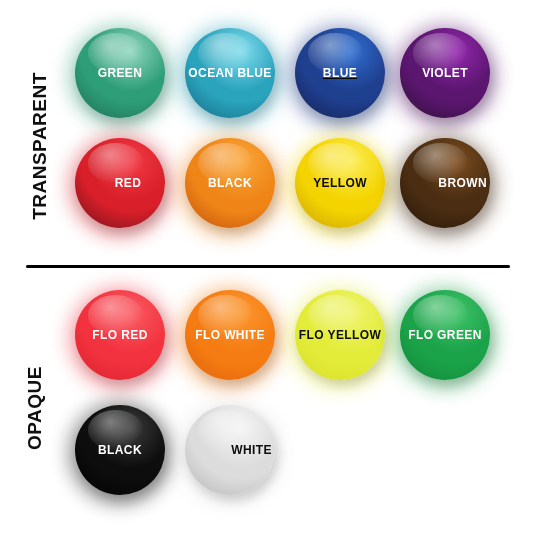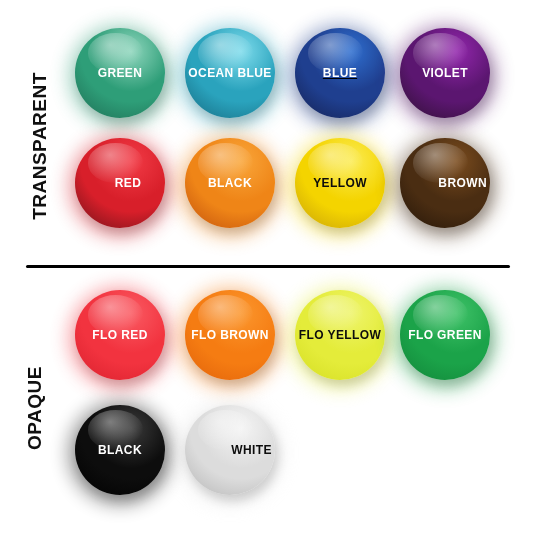--- a/index.html
+++ b/index.html
@@ -154,21 +154,21 @@
       <div class="glow" style="left: 393px; top: 134px; background: rgb(74, 45, 18);"></div>
       <div class="swatch" style="left: 400px; top: 138px; width: 90px; height: 90px; background: radial-gradient(circle at 62% 26%, rgb(123, 76, 30) 0%, rgb(74, 45, 18) 46%, rgb(74, 45, 18) 58%, rgb(36, 21, 8) 100%); justify-content: flex-end;">
         <span class="lbl" style="color: rgb(255, 255, 255);">BROWN</span>
       </div>
       <div class="glow" style="left: 68px; top: 286px; background: rgb(242, 51, 63);"></div>
       <div class="swatch" style="left: 75px; top: 290px; width: 90px; height: 90px; background: radial-gradient(circle at 62% 26%, rgb(250, 90, 98) 0%, rgb(242, 51, 63) 46%, rgb(242, 51, 63) 58%, rgb(216, 31, 44) 100%);">
         <span class="lbl" style="color: rgb(255, 255, 255);">FLO RED</span>
       </div>
       <div class="glow" style="left: 178px; top: 286px; background: rgb(245, 124, 18);"></div>
       <div class="swatch" style="left: 185px; top: 290px; width: 90px; height: 90px; background: radial-gradient(circle at 62% 26%, rgb(251, 150, 45) 0%, rgb(245, 124, 18) 46%, rgb(245, 124, 18) 58%, rgb(224, 97, 10) 100%);">
-        <span class="lbl" style="color: rgb(255, 255, 255);">FLO BROWN</span>
+        <span class="lbl" style="color: rgb(255, 255, 255);">FLO WHITE</span>
       </div>
       <div class="glow" style="left: 288px; top: 286px; background: rgb(228, 236, 58);"></div>
       <div class="swatch" style="left: 295px; top: 290px; width: 90px; height: 90px; background: radial-gradient(circle at 62% 26%, rgb(238, 244, 107) 0%, rgb(228, 236, 58) 46%, rgb(228, 236, 58) 58%, rgb(212, 221, 34) 100%);">
         <span class="lbl" style="color: rgb(13, 13, 13);">FLO YELLOW</span>
       </div>
       <div class="glow" style="left: 393px; top: 286px; background: rgb(27, 163, 73);"></div>
       <div class="swatch" style="left: 400px; top: 290px; width: 90px; height: 90px; background: radial-gradient(circle at 62% 26%, rgb(63, 194, 104) 0%, rgb(27, 163, 73) 46%, rgb(27, 163, 73) 58%, rgb(17, 132, 56) 100%);">
         <span class="lbl" style="color: rgb(255, 255, 255);">FLO GREEN</span>
       </div>
       <div class="glow" style="left: 68px; top: 401px; background: rgb(13, 13, 13);"></div>

